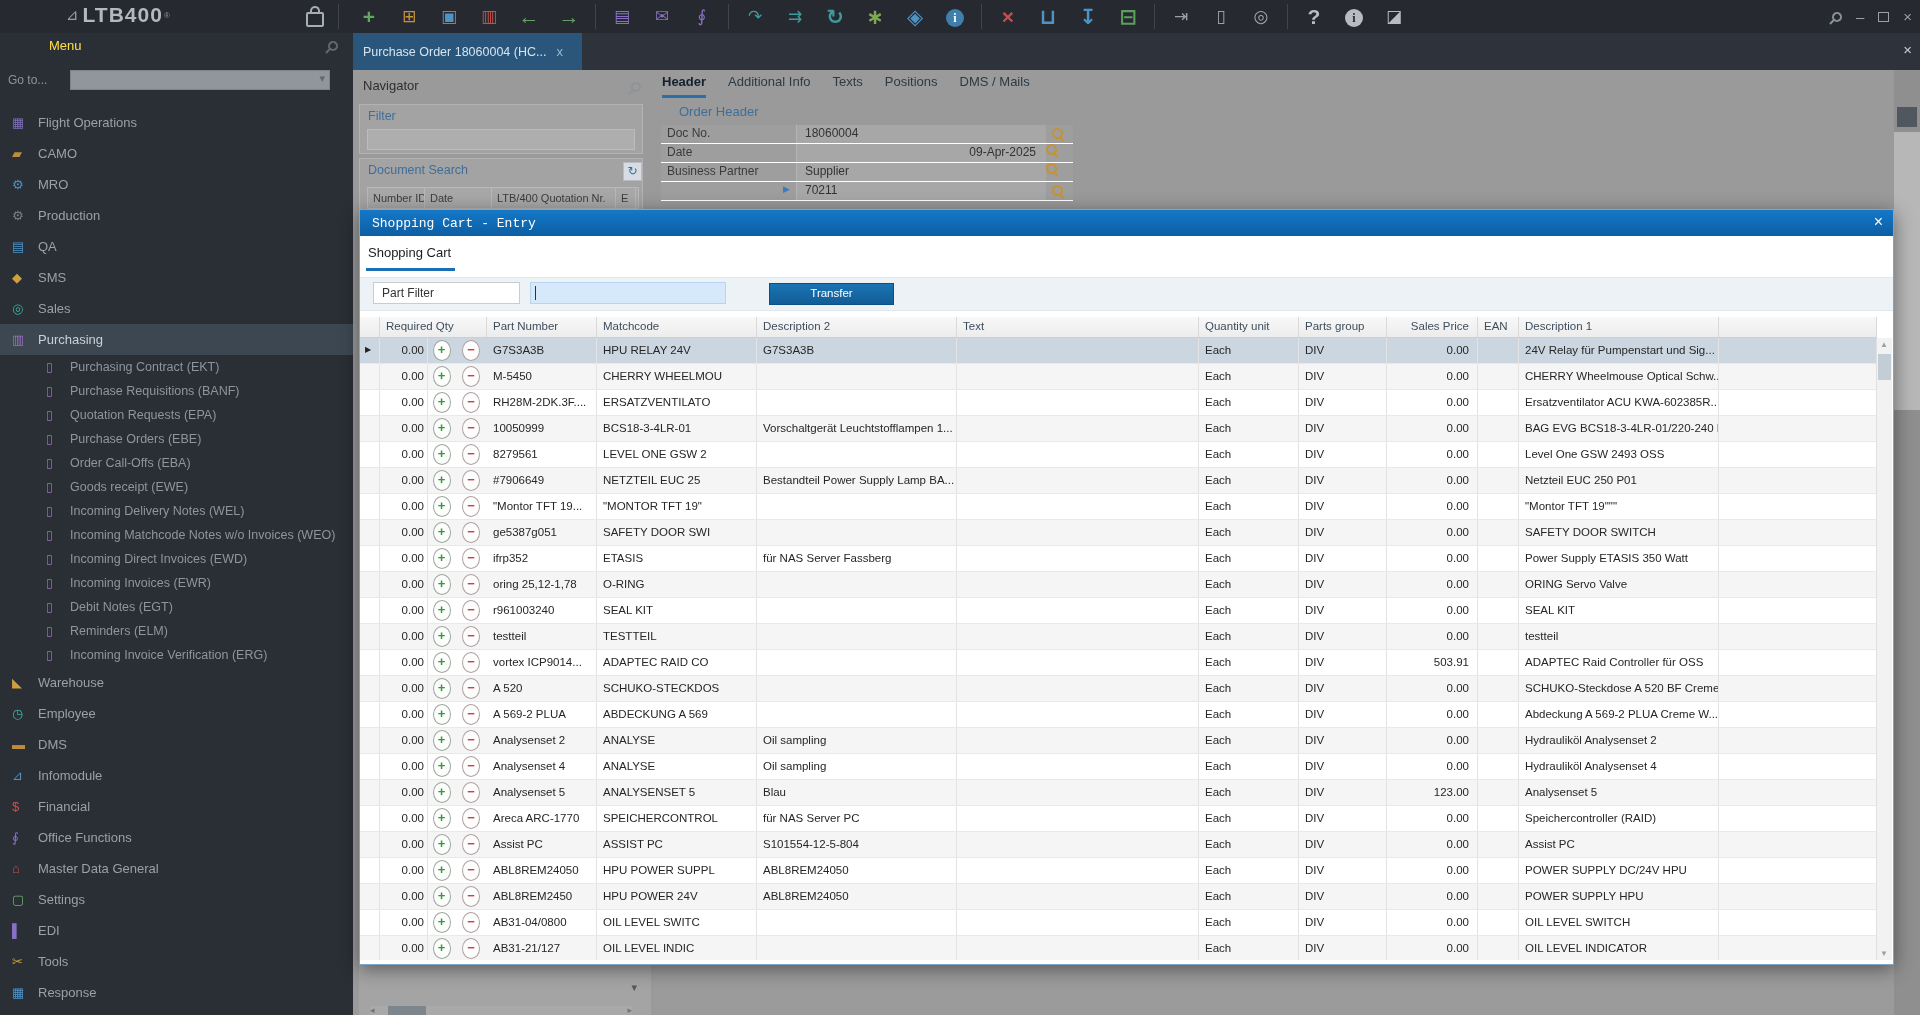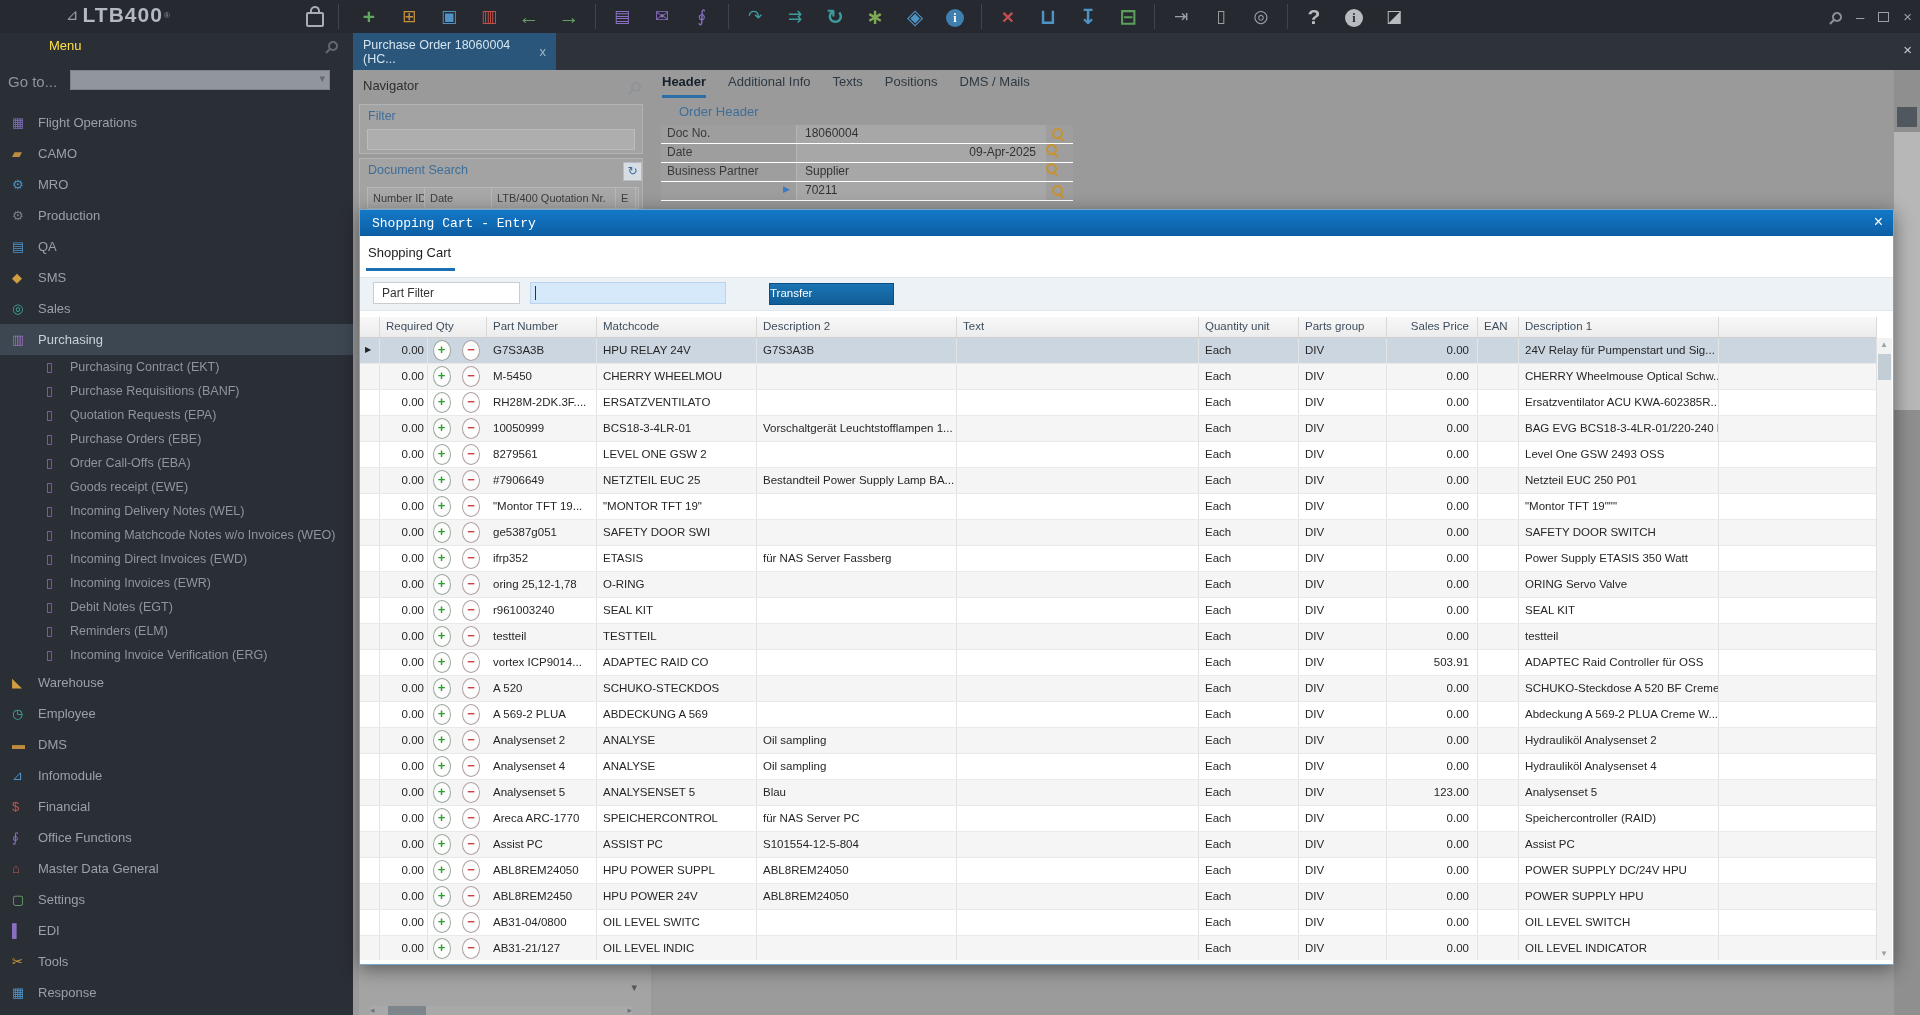--- a/index.html
+++ b/index.html
@@ -26,32 +26,32 @@
   .tbi.circle-blue span{background:#3f7fae;color:#fff;}
   .tbi.circle-gray span{background:#b8bcc1;color:#26292f;}
   #winctl{position:absolute;right:8px;top:0;height:33px;display:flex;align-items:center;gap:14px;color:#9aa0a6;}
   .pin{display:inline-block;width:6px;height:6px;border:2px solid #8a9198;border-radius:50%;position:relative;transform:rotate(45deg);}
   .pin::after{content:"";position:absolute;left:2px;top:7px;width:2px;height:6px;background:#8a9198;}
   .winbox{display:inline-block;width:9px;height:8px;border:1.5px solid #9aa0a6;}
   .winglyph{font-size:15px;line-height:15px;}
 
   
   #tabstrip{left:353px;top:33px;width:1567px;height:37px;background:#2e323a;}
-  #doctab{position:absolute;left:0;top:0;width:203px;height:37px;background:#29567a;color:#d5e4ef;
+  #doctab{position:absolute;left:0;top:0;width:229px;height:37px;background:#29567a;color:#d5e4ef;
           display:flex;align-items:center;padding:8px 10px;box-sizing:border-box;font-size:12.5px;}
   #doctab .x{margin-left:10px;color:#9fb6c6;font-size:13px;}
   #strip-close{position:absolute;right:8px;top:8px;color:#c7ccd1;font-size:15px;}
 
   
   #sidebar{left:0;top:33px;width:353px;height:982px;background:#2a2e35;overflow:hidden;}
   #menu-hdr{position:absolute;left:0;top:0;width:353px;height:26px;}
   #menu-hdr .t{position:absolute;left:10px;top:5px;color:#fde047;font-size:13px;margin-left:39px;}
   #menu-hdr .pin{position:absolute;left:328px;top:8px;opacity:.6;}
   #goto{position:absolute;left:0;top:36px;width:353px;height:22px;}
-  #goto .lbl{position:absolute;left:8px;top:4px;color:#8d959c;font-size:15px;}
+  #goto .lbl{position:absolute;left:8px;top:4px;color:#8d959c;font-size:12px;}
   #goto .dd{position:absolute;left:70px;top:1px;width:258px;height:18px;background:#90969c;border:1px solid #7d838a;}
   #goto .dd::after{content:"▾";position:absolute;right:4px;top:1px;color:#667;font-size:11px;}
   #navlist{position:absolute;left:0;top:74px;width:353px;}
   .it{height:31px;display:flex;align-items:center;padding-left:12px;color:#99a1a8;font-size:13px;box-sizing:border-box;}
   .it .ic{width:26px;font-size:13px;text-align:left;}
   .it.sub{height:24px;padding-left:46px;font-size:12.5px;color:#8e969d;}
   .it.sub .ic{width:24px;font-size:12px;}
   .it.selected{background:#3d4752;color:#c9d0d6;}
 
   
@@ -108,21 +108,21 @@
   #mtitle .t{margin-left:12px;font-size:13px;font-family:Liberation Mono, monospace;}
   #mclose{position:absolute;right:10px;top:3px;color:#fff;font-size:16px;}
   #mtabrow{height:41px;position:relative;background:#fff;}
   #mtab{position:absolute;left:6px;top:9px;font-size:13px;color:#1c1c1c;padding:0 4px 8px 2px;border-bottom:3px solid #1a6fb5;}
   #mfilter{height:32px;background:#edf2f7;border-top:1px solid #e2e7ec;border-bottom:1px solid #e2e7ec;position:relative;}
   #pf-box{position:absolute;left:13px;top:4px;width:147px;height:22px;background:#fff;border:1px solid #c9cdd1;
           box-sizing:border-box;font-size:12px;color:#333;line-height:21px;padding-left:8px;}
   #pf-input{position:absolute;left:170px;top:4px;width:196px;height:22px;background:#d6e9fb;border:1px solid #b9d4ec;box-sizing:border-box;}
   #pf-input::before{content:"";position:absolute;left:4px;top:3px;width:1px;height:14px;background:#333;}
   #transfer{position:absolute;left:409px;top:5px;width:123px;height:20px;background:linear-gradient(#1b74b4,#115d96);
-            border:1px solid #0d4f82;color:#fff;font-size:11.5px;text-align:left;line-height:19px;}
+            border:1px solid #0d4f82;color:#fff;font-size:11.5px;text-align:center;line-height:19px;}
   
   #grid{position:absolute;left:0;top:107px;right:16px;bottom:4px;overflow:hidden;}
   .ghead{display:grid;grid-template-columns:20px 107px 110px 160px 200px 242px 100px 88px 91px 41px 200px 1fr;
          height:20px;background:linear-gradient(#f8f8f8,#ececec);border-bottom:1px solid #cfcfcf;}
   .ghead span{font-size:11.5px;color:#3e4e5e;line-height:19px;padding-left:6px;border-right:1px solid #d9d9d9;
               overflow:hidden;white-space:nowrap;box-sizing:border-box;}
   .ghead span.r{text-align:right;padding-right:8px;}
   .grow{display:grid;grid-template-columns:20px 48px 27px 32px 110px 160px 200px 242px 100px 88px 91px 41px 200px 1fr;
         height:25px;border-bottom:1px solid #e9e9e9;background:#fff;align-items:center;}
   .grow:nth-child(odd){background:#f5f5f5;}

